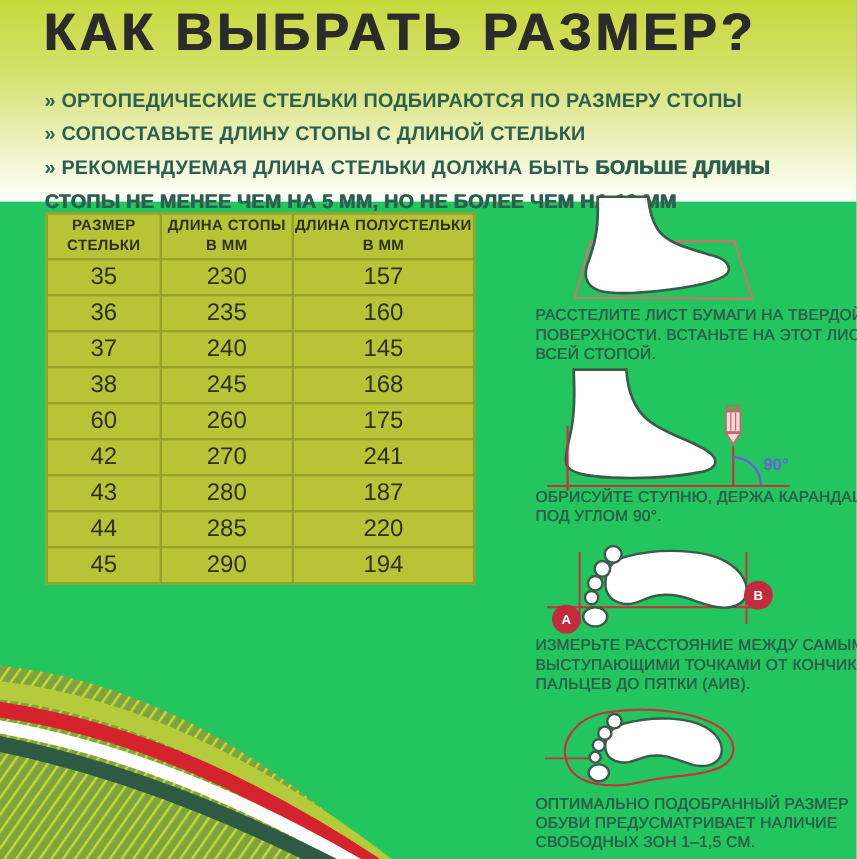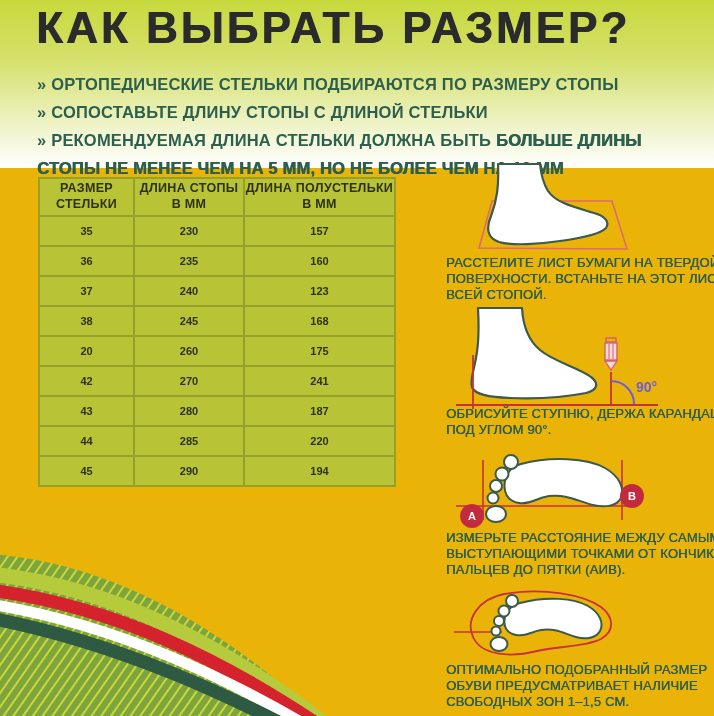--- a/index.html
+++ b/index.html
@@ -1,17 +1,17 @@
 <!DOCTYPE html>
 <html><head>
 <meta charset="utf-8">
 <style>
   html,body{margin:0;padding:0;background:#fff;}
   .page{
-    position:relative;width:714px;height:716px;overflow:hidden;background:#eab308;
+    position:relative;width:714px;height:716px;overflow:hidden;background:#22c55e;
     font-family:"Liberation Sans","DejaVu Sans",sans-serif;
   }
   .header-gradient{
     position:absolute;top:0;left:0;width:714px;height:168px;
     background:linear-gradient(180deg,#c8d93d 0%,#d4e06a 35%,#ecf1bd 70%,#ffffff 100%);
   }
   .title{
     position:absolute;top:3px;left:36px;width:670px;
     font-size:44px;font-weight:800;letter-spacing:3px;color:#2b2b2b;
     text-shadow:0.8px 0 0 #2b2b2b;white-space:nowrap;
@@ -22,21 +22,21 @@
   }
   .bullet .xbold{text-shadow:0.7px 0 0 currentColor;}
   table.size-table{
     position:absolute;top:177px;left:38px;width:356px;
     border-collapse:collapse;table-layout:fixed;background:#b9c336;
   }
   table.size-table th,table.size-table td{
     border:2px solid #96a12c;color:#2e3118;text-align:center;vertical-align:middle;padding:0;
   }
   table.size-table th{height:36px;font-size:12.5px;font-weight:700;letter-spacing:0.3px;line-height:1.25;}
-  table.size-table td{height:28px;font-size:11px;font-weight:700;}
+  table.size-table td{height:28px;font-size:20px;font-weight:400;}
   .col1{width:95px;}.col2{width:110px;}.col3{width:151px;}
   .step-text{
     position:absolute;left:446px;width:286px;
     font-size:13px;font-weight:400;color:#2d5e4d;line-height:16px;letter-spacing:0.2px;
     text-shadow:0.4px 0 0 currentColor;
   }
   .abs{position:absolute;}
   svg text.ab{font-family:"Liberation Sans",sans-serif;font-weight:700;font-size:11px;fill:#fff;}
   svg text.deg{font-family:"Liberation Sans",sans-serif;font-weight:700;font-size:14px;fill:#6c5fd8;}
 </style>
@@ -75,29 +75,29 @@
           <td>157</td>
         </tr>
         <tr>
           <td>36</td>
           <td>235</td>
           <td>160</td>
         </tr>
         <tr>
           <td>37</td>
           <td>240</td>
-          <td>123</td>
+          <td>145</td>
         </tr>
         <tr>
           <td>38</td>
           <td>245</td>
           <td>168</td>
         </tr>
         <tr>
-          <td>20</td>
+          <td>60</td>
           <td>260</td>
           <td>175</td>
         </tr>
         <tr>
           <td>42</td>
           <td>270</td>
           <td>241</td>
         </tr>
         <tr>
           <td>43</td>

